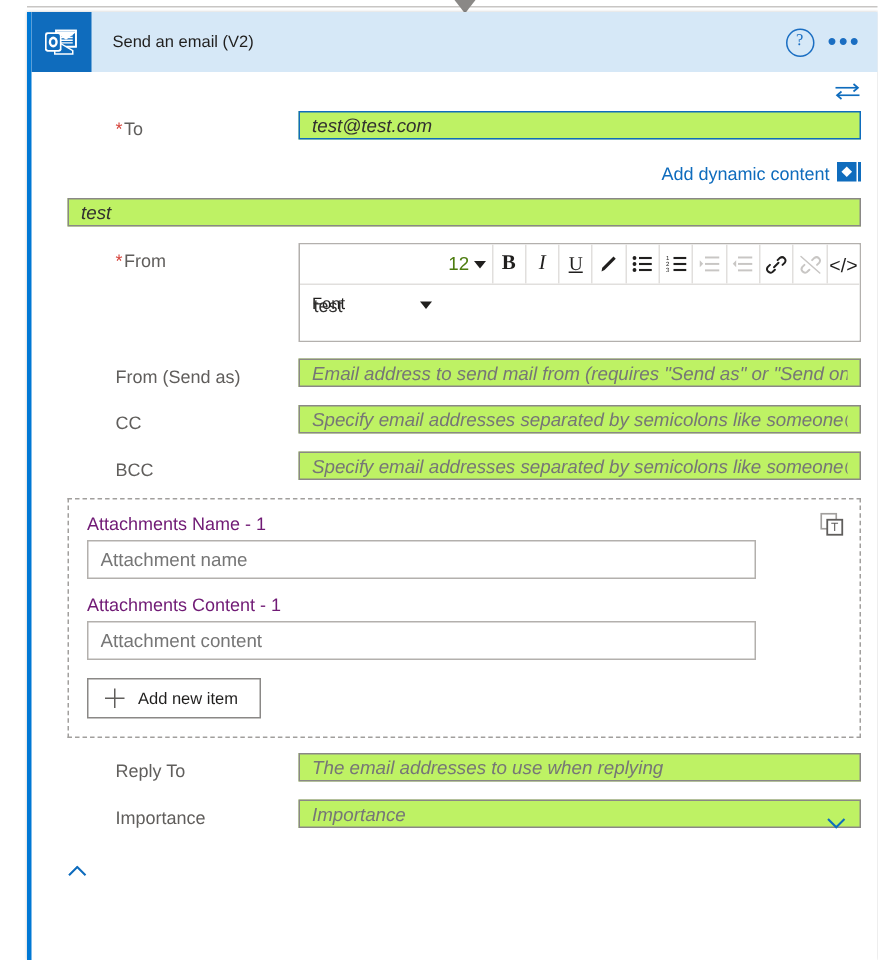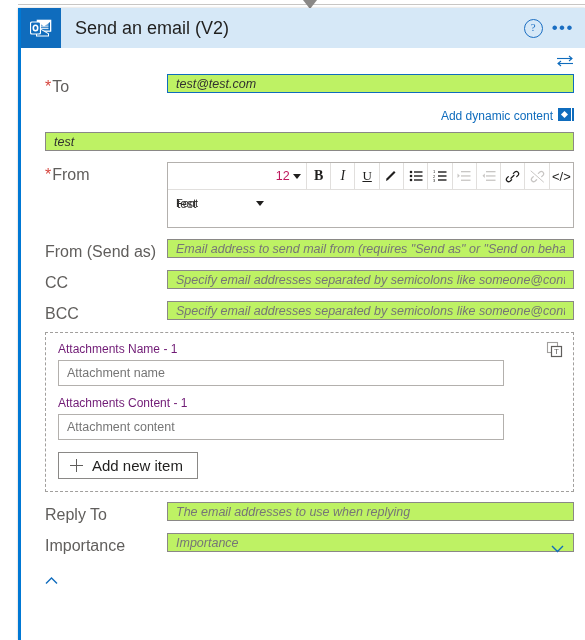--- a/index.html
+++ b/index.html
@@ -63,21 +63,21 @@
     height: 40px;
     background: #0f6cbd;
     display: flex;
     align-items: center;
     justify-content: center;
     flex: 0 0 auto;
   }
   .app-icon svg { display: block; }
   .card-title {
     margin-left: 14px;
-    font-size: 18px;
+    font-size: 11px;
     color: #201f1e;
     white-space: nowrap;
   }
   .header-actions {
     position: absolute;
     right: 8px;
     top: 0;
     height: 40px;
     display: flex;
     align-items: center;
@@ -122,24 +122,25 @@
   
   .row {
     display: flex;
     align-items: flex-start;
     padding: 0 11px 0 24px;
     margin-bottom: 11px;
   }
   .row-label {
     width: 122px;
     flex: 0 0 122px;
-    font-size: 16px;
+    font-size: 12px;
     color: #605e5c;
     padding-top: 5px;
     line-height: 15px;
+    margin-left: 32px;
   }
   .req-star {
     color: #d6453d;
     margin-right: 1px;
   }
   .row-control {
     flex: 1 1 auto;
     min-width: 0;
   }
 
@@ -221,21 +222,21 @@
     margin-top: 40px;
   }
   .rte-size {
     width: 38px;
     display: flex;
     align-items: center;
     justify-content: center;
     gap: 3px;
     border-right: 1px solid #e1dfdd;
     font-size: 12.5px;
-    color: #be185d;
+    color: #4d7c0f;
     text-align: center;
   }
   .caret {
     width: 0; height: 0;
     border-left: 4.5px solid transparent;
     border-right: 4.5px solid transparent;
     border-top: 5px solid #201f1e;
   }
   .tb-btn {
     width: 25px;
@@ -297,21 +298,21 @@
   .add-btn {
     margin-top: 12px;
     display: inline-flex;
     align-items: center;
     gap: 9px;
     height: 27px;
     padding: 0 14px 0 11px;
     border: 1px solid #8a8886;
     background: #ffffff;
     font-family: "Liberation Sans", sans-serif;
-    font-size: 15px;
+    font-size: 11px;
     color: #201f1e;
     cursor: pointer;
   }
   .plus {
     position: relative;
     width: 13px; height: 13px;
     display: inline-block;
   }
   .plus::before, .plus::after {
     content: "";

